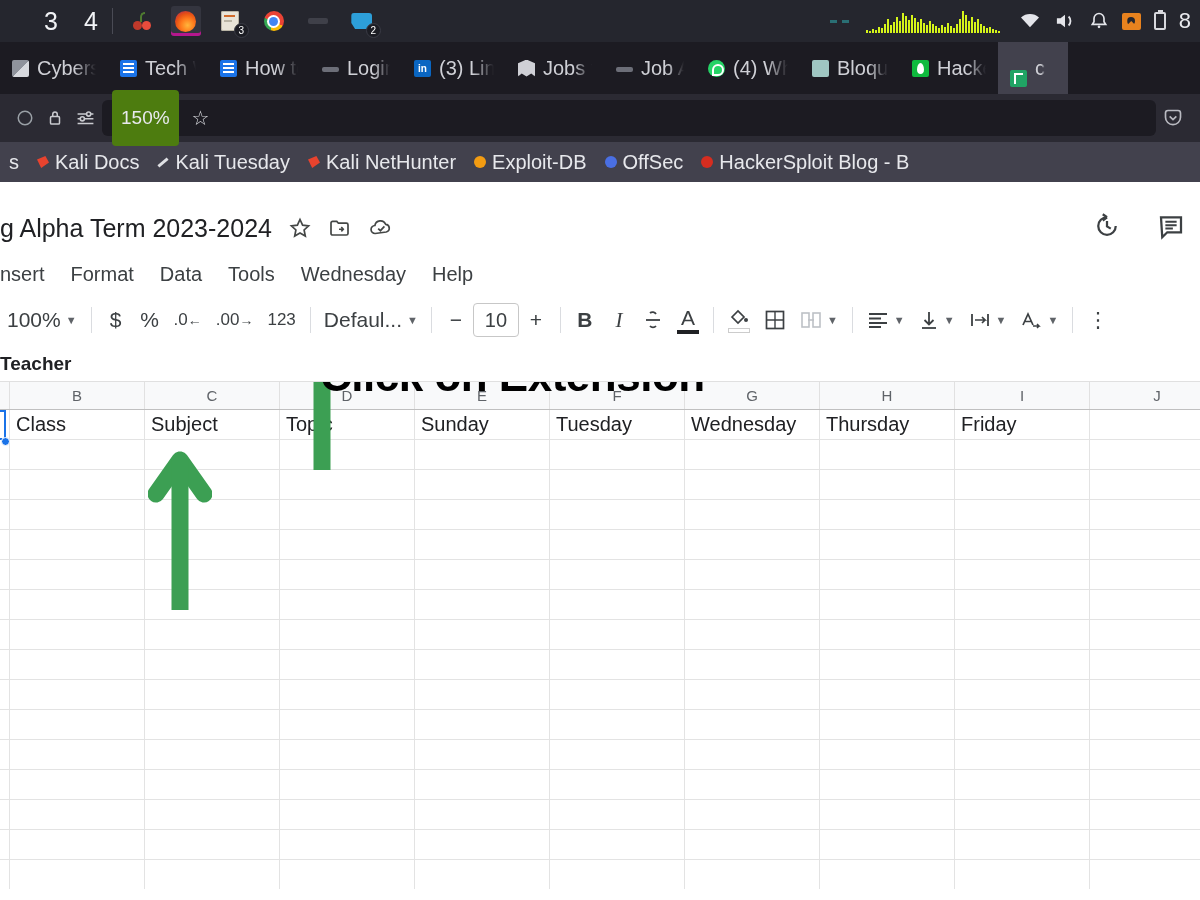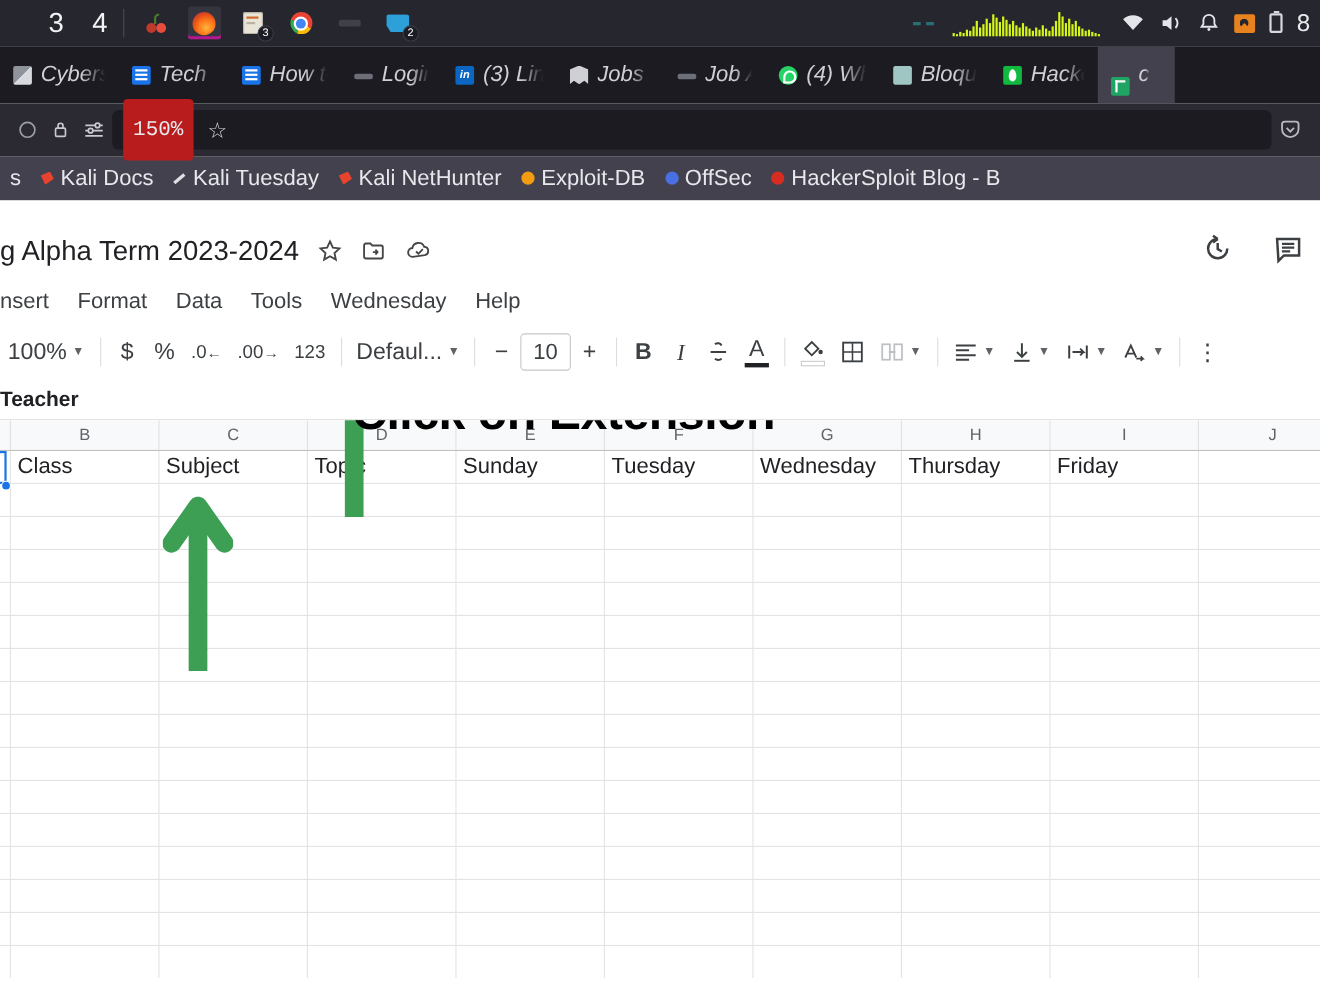--- a/index.html
+++ b/index.html
@@ -58,21 +58,21 @@
   .tray-sq:after{content:""; width:8px;height:8px;border-radius:50%;
     background:#25262e; clip-path:polygon(0 0,100% 0,100% 100%,50% 50%,0 100%);}
   .batt{ width:12px;height:18px;border:2px solid #d8d9de; border-radius:2px; position:relative;}
   .batt:before{content:"";position:absolute;top:-4px;left:2.5px;width:5px;height:2px;background:#d8d9de;}
   .clockdig{ font-size:22px; color:#e9eaee; letter-spacing:-1px;}
 
   
   .tabstrip{ height:52px; background:#1c1b22; display:flex; align-items:stretch; overflow:hidden;}
   .tab{
     display:flex; align-items:center; gap:8px; padding:0 12px; min-width:0;
-    color:#cfd0d6; font-size:20px; position:relative; flex:0 0 auto;font-style:italic;
+    color:#cfd0d6; font-size:20px; position:relative; flex:0 0 auto;
   }
   .tab.active{ background:#42414d; }
   .tab-label{
     white-space:nowrap; overflow:hidden; max-width:92px;
     -webkit-mask-image:linear-gradient(90deg,#000 62%,transparent 100%);
             mask-image:linear-gradient(90deg,#000 62%,transparent 100%);
   }
   .fav{ width:17px;height:17px;flex:0 0 17px; border-radius:2px;}
   .fav.cy{ background:linear-gradient(135deg,#8f939c 50%,#d7d9de 50%); }
   .fav.blue{ background:#1a73e8; position:relative;}
@@ -101,22 +101,22 @@
   .u-ico{ width:30px; display:flex; align-items:center; justify-content:center; color:#b9bac1;}
   .urlbox{
     flex:1; height:36px; background:#1c1b22; border-radius:6px; display:flex; align-items:center;
     padding:0 8px 0 10px; gap:10px; margin-left:2px; min-width:0;
   }
   .urltext{ flex:1; font-size:22px; color:#9aa0a6; white-space:nowrap; overflow:hidden;
     -webkit-mask-image:linear-gradient(90deg,#000 92%,transparent 100%);
             mask-image:linear-gradient(90deg,#000 92%,transparent 100%);}
   .urltext b{ color:#f1f3f4; font-weight:700;}
   .urltext i{ font-style:normal; color:#cdd1d5;}
-  .zoompill{ background:#b91c1c; color:#e8e9ed; font-size:19px; border-radius:4px;
-    padding:17px 9px; flex:0 0 auto;font-family:Liberation Mono, monospace;}
+  .zoompill{ background:#4d7c0f; color:#e8e9ed; font-size:19px; border-radius:4px;
+    padding:17px 9px; flex:0 0 auto;}
   .star{ color:#d6d7dc; font-size:20px; flex:0 0 auto; padding:0 3px;}
   .pocket{ width:34px; display:flex; align-items:center; justify-content:center; color:#b9bac1;}
 
   
   .bmrow{ height:40px; background:#42414d; display:flex; align-items:center; gap:0;
     padding-left:0; overflow:hidden;}
   .bm{ display:flex; align-items:center; gap:6px; padding:0 9px; color:#e7e8ec; font-size:20px;
     white-space:nowrap; flex:0 0 auto;}
   .bdot{ width:12px;height:12px;border-radius:50%; flex:0 0 12px;}
   .bdot.kali{ background:#e8432e; border-radius:2px;

